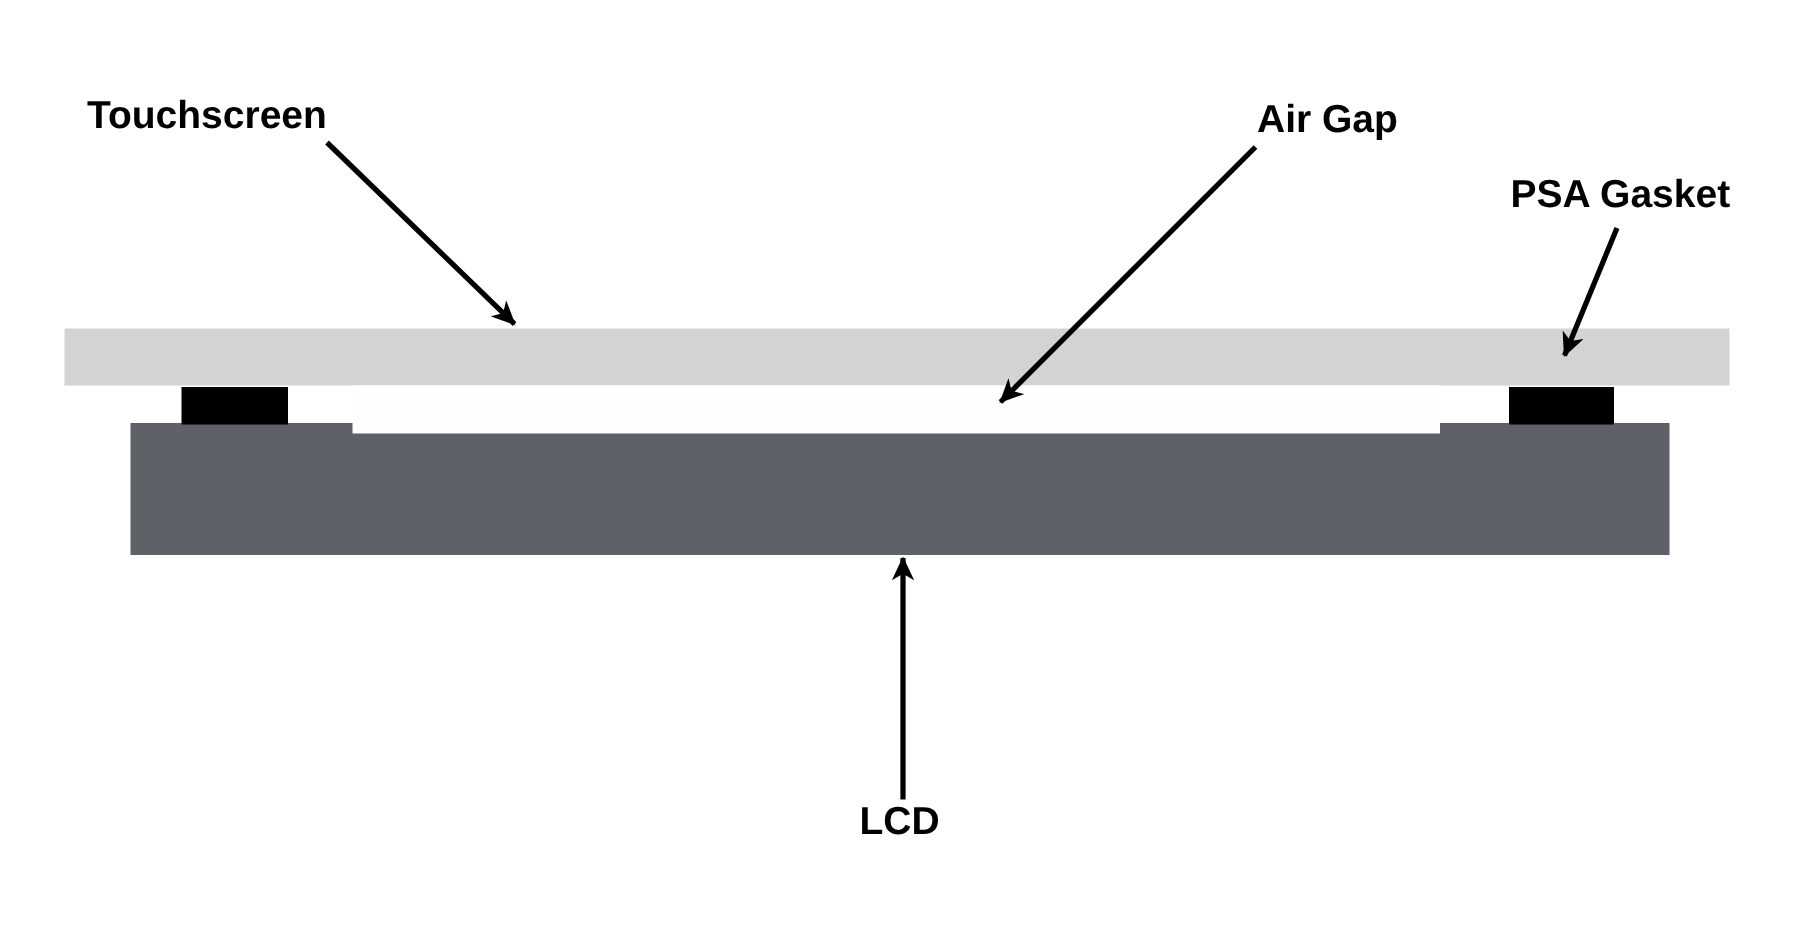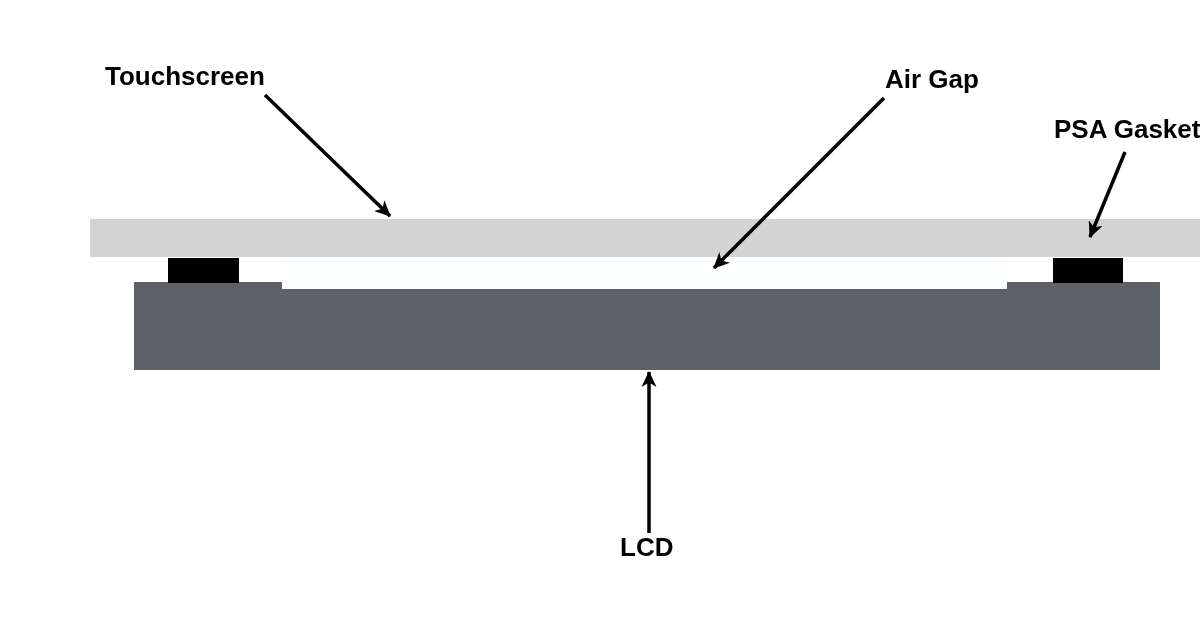--- a/index.html
+++ b/index.html
@@ -7,21 +7,20 @@
     padding: 0;
     width: 1200px;
     height: 630px;
     background: #ffffff;
     overflow: hidden;
   }
   .stage {
     position: relative;
     width: 1048px;
     height: 630px;
-    margin-left: 47px;
   }
   svg text {
     font-family: "Liberation Sans", "DejaVu Sans", sans-serif;
     font-weight: 700;
     font-size: 26px;
   }
 </style>
 </head>
 <body>
 

